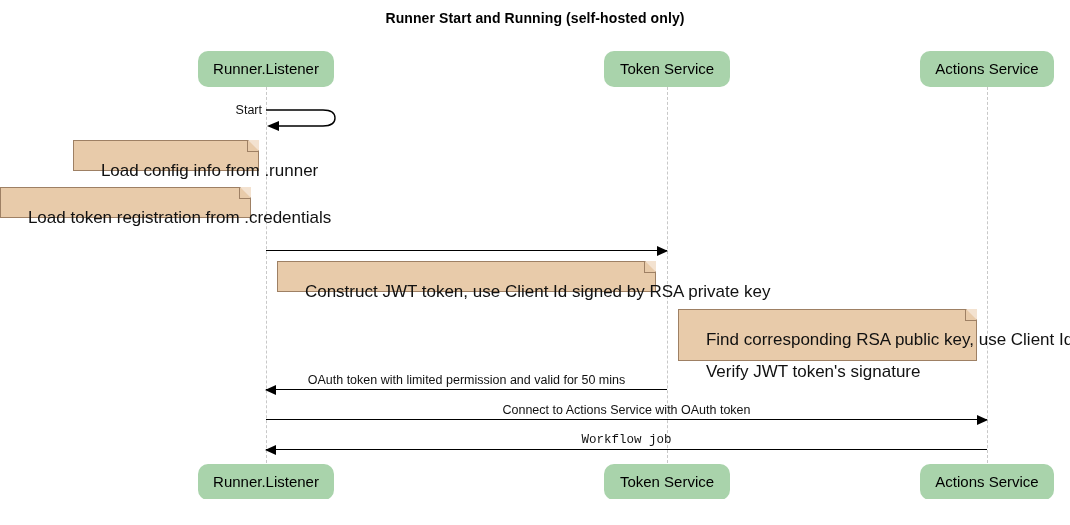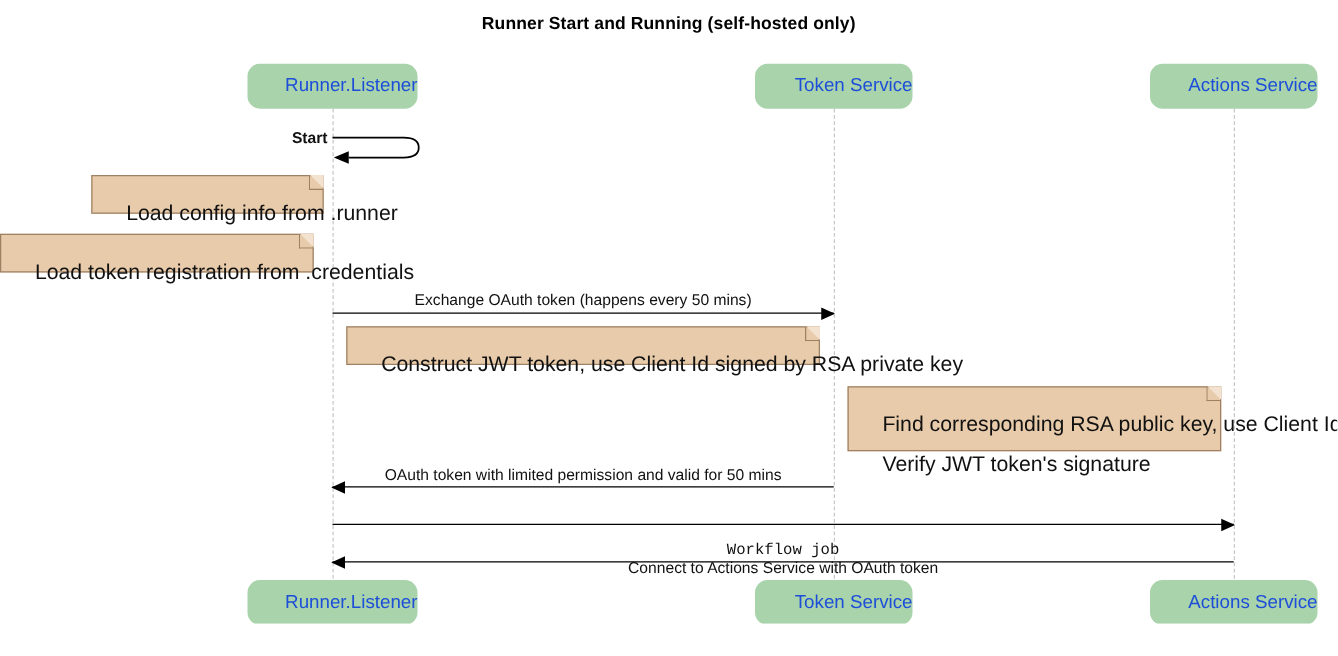--- a/index.html
+++ b/index.html
@@ -39,23 +39,23 @@
     border-left: 1px dashed #c8c8c8;
   }
 
   
   .participant {
     position: absolute;
     box-sizing: border-box;
     height: 36px;
     line-height: 36px;
     border-radius: 10px;
-    text-align: right;
+    text-align: center;
     font-size: 15px;
-    color: #1d4ed8;
+    color: #000000;
     white-space: nowrap;
     overflow: hidden;
   }
 
   
   .note {
     position: absolute;
     box-sizing: border-box;
     border: 1px solid #9e8064;
     background: #e8cbaa;
@@ -114,21 +114,20 @@
   }
   .msg-label {
     position: absolute;
     font-size: 12.5px;
     color: #111111;
     white-space: nowrap;
     text-align: center;
   }
   .msg-label.left-of {
     text-align: right;
-    font-weight: bold;
   }
 
   
   .selfmsg {
     position: absolute;
   }
   .selfmsg svg {
     display: block;
   }
 </style>
@@ -166,21 +165,20 @@
     <span class="fold"></span>
     <span class="fold-edge"></span>
   </div>
 
   <div class="note" style="left:0; top:187px; width:251px; height:31px;">
     <span>Load token registration from .credentials</span>
     <span class="fold"></span>
     <span class="fold-edge"></span>
   </div>
 
-  <div class="msg-label" style="left:266px; top:233px; width:401px;">Exchange OAuth token (happens every 50 mins)</div>
   <div class="msg" style="left:266px; top:250px; width:401px;">
     <span class="arrowhead right"></span>
   </div>
 
   <div class="note" style="left:277px; top:261px; width:379px; height:31px;">
     <span>Construct JWT token, use Client Id signed by RSA private key</span>
     <span class="fold"></span>
     <span class="fold-edge"></span>
   </div>
 
@@ -189,21 +187,21 @@
     <span>Verify JWT token's signature</span>
     <span class="fold"></span>
     <span class="fold-edge"></span>
   </div>
 
   <div class="msg-label" style="left:266px; top:373px; width:401px;text-align:center;">OAuth token with limited permission and valid for 50 mins</div>
   <div class="msg" style="left:266px; top:389px; width:401px;">
     <span class="arrowhead left"></span>
   </div>
 
-  <div class="msg-label" style="left:266px; top:403px; width:721px;margin-top:44px;">Connect to Actions Service with OAuth token</div>
+  <div class="msg-label" style="left:266px; top:403px; width:721px;">Connect to Actions Service with OAuth token</div>
   <div class="msg" style="left:266px; top:419px; width:721px;">
     <span class="arrowhead right"></span>
   </div>
 
   <div class="msg-label" style="left:266px; top:433px; width:721px;font-family:Liberation Mono, monospace;">Workflow job</div>
   <div class="msg" style="left:266px; top:449px; width:721px;">
     <span class="arrowhead left"></span>
   </div>
 
   <div class="participant" style="left:198px; top:464px; width:136px; background:#a9d3ab;">

